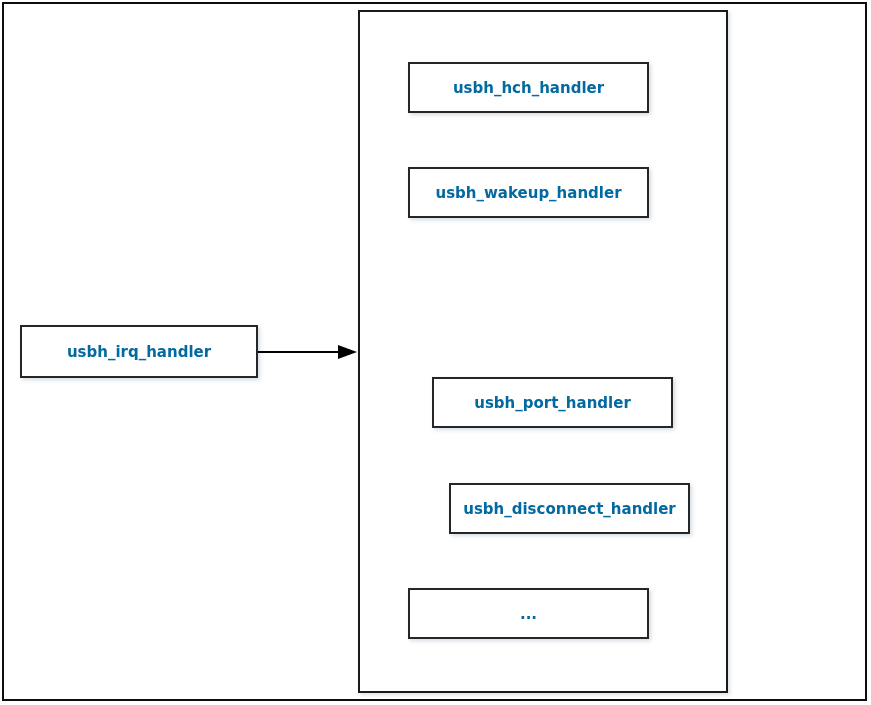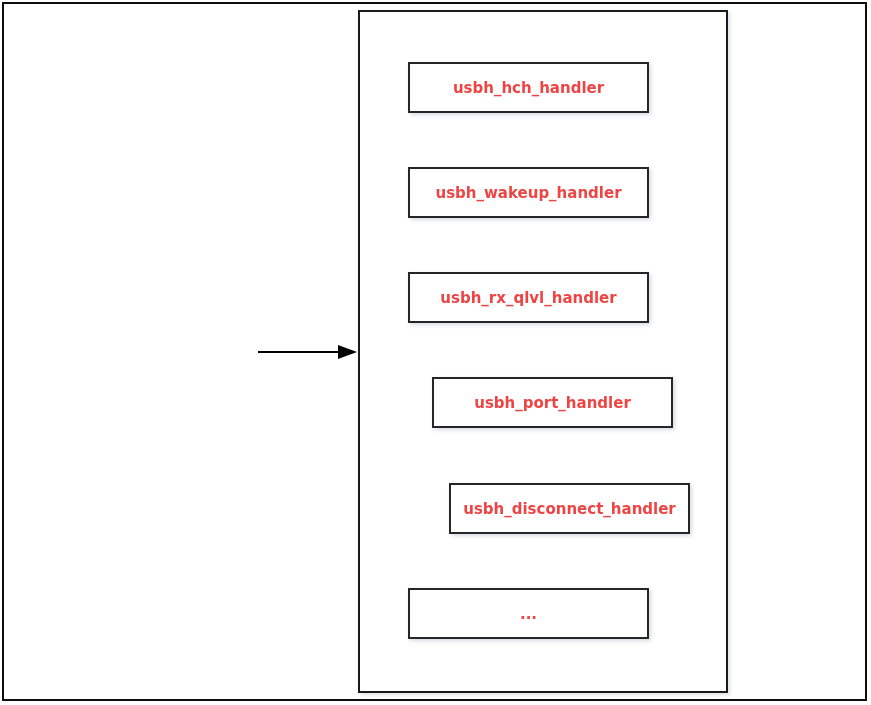--- a/index.html
+++ b/index.html
@@ -31,21 +31,21 @@
     border: 2px solid #262626;
     background: #ffffff;
     display: flex;
     align-items: center;
     justify-content: center;
     box-shadow: 2px 2px 4px rgba(165, 180, 195, 0.45);
   }
   .node .label {
     font-weight: bold;
     font-size: 15px;
-    color: #ef4444;
+    color: #0369a1;
     letter-spacing: 0px;
     white-space: nowrap;
   }
   .source-node {
     left: 20px;
     top: 325px;
     width: 238px;
     height: 53px;
   }
   .group-box {
@@ -78,39 +78,39 @@
     height: 20px;
   }
 </style>
 </head>
 <body>
 
 <div class="canvas">
 
   <div class="outer-frame"></div>
 
+  <div class="node source-node">
+    <span class="label">usbh_irq_handler</span>
+  </div>
 
   <svg class="arrow-svg" viewBox="0 0 100 20">
     <line x1="0" y1="10" x2="82" y2="10" stroke="#000000" stroke-width="2"></line>
     <polygon points="80,3 99,10 80,17" fill="#000000"></polygon>
   </svg>
 
   <div class="group-box">
 
     <div class="node handler-node h0">
       <span class="label">usbh_hch_handler</span>
     </div>
 
     <div class="node handler-node h1">
       <span class="label">usbh_wakeup_handler</span>
     </div>
 
-    <div class="node handler-node h2">
-      <span class="label">usbh_rx_qlvl_handler</span>
-    </div>
 
     <div class="node handler-node h3">
       <span class="label">usbh_port_handler</span>
     </div>
 
     <div class="node handler-node h4">
       <span class="label">usbh_disconnect_handler</span>
     </div>
 
     <div class="node handler-node h5">

